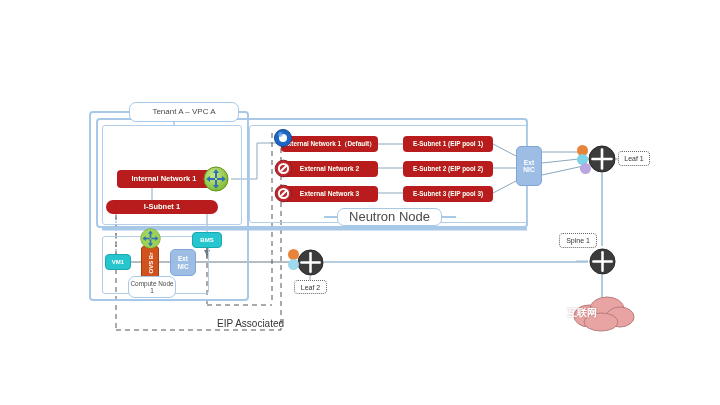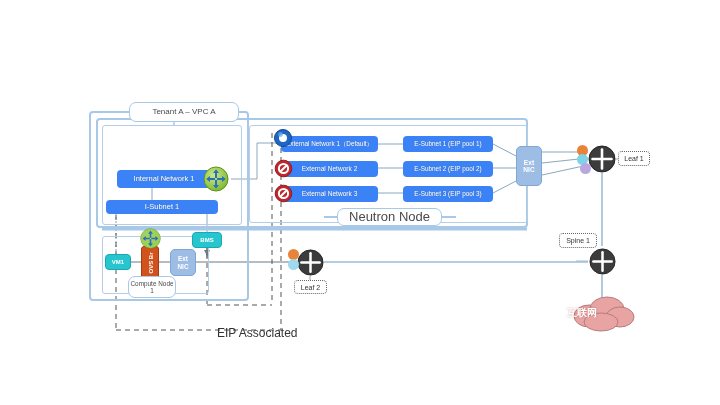--- a/index.html
+++ b/index.html
@@ -21,23 +21,23 @@
 
   
   .pill{
     border:1.2px solid #a8c8e8;border-radius:7px;background:#ffffff;
     display:flex;align-items:center;justify-content:center;
     color:#4a4a4a;text-align:center;line-height:1.15;
   }
 
   
   .ybox{
-    background:#3b82f6;border-radius:4px;
-    display:flex;align-items:center;justify-content:center;
-    color:#ffffff;font-weight:400;text-align:center;line-height:1.1;
+    background:#b91c1c;border-radius:4px;
+    display:flex;align-items:center;justify-content:center;
+    color:#ffffff;font-weight:700;text-align:center;line-height:1.1;
     text-shadow:0 0 1px rgba(120,80,0,.35);
   }
 
   
   .tbox{
     background:#27C6CE;border:1px solid #1aa9b2;border-radius:4px;
     display:flex;align-items:center;justify-content:center;
     color:#ffffff;font-weight:600;text-align:center;
   }
 
@@ -152,21 +152,21 @@
   <div class="node outline" style="left:85px;top:111px;width:160px;height:190px;"></div>
 
   <div class="node outline" style="left:92px;top:118px;width:432px;height:110px;"></div>
 
   <div class="node outline-thin" style="left:98px;top:125px;width:140px;height:100px;"></div>
 
   <div class="node pill" style="left:125px;top:102px;width:110px;height:20px;font-size:8px;">Tenant A – VPC A</div>
 
   <div class="node ybox" style="left:113px;top:170px;width:94px;height:18px;font-size:7.5px;">Internal Network 1</div>
 
-  <div class="node ybox" style="left:102px;top:200px;width:112px;height:14px;font-size:7.5px;">I-Subnet 1</div>
+  <div class="node ybox" style="left:102px;top:200px;width:112px;height:14px;font-size:7.5px;border-radius:7px;">I-Subnet 1</div>
 
   <div class="node router" style="left:199px;top:166px;width:26px;height:26px;">
     <svg width="26" height="26" viewBox="0 0 26 26">
       <defs>
         <radialGradient id="rg1" cx="40%" cy="35%" r="70%">
           <stop offset="0%" stop-color="#c9e88f"></stop>
           <stop offset="100%" stop-color="#7cb82f"></stop>
         </radialGradient>
       </defs>
       <circle cx="13" cy="13" r="12" fill="url(#rg1)" stroke="#5f9416" stroke-width="1"></circle>
@@ -242,21 +242,21 @@
         <path d="M3.2 13 L7 10 L7 12 L12 12 L12 14 L7 14 L7 16 Z"></path>
         <path d="M22.8 13 L19 16 L19 14 L14 14 L14 12 L19 12 L19 10 Z"></path>
       </g>
     </svg>
   </div>
 
   <div class="node pill" style="left:124px;top:276px;width:48px;height:22px;font-size:6.4px;">Compute Node 1</div>
 
   <div class="node tbox" style="left:188px;top:232px;width:30px;height:16px;font-size:6px;">BMS</div>
 
-  <div class="dashlabel" style="left:213px;top:318px;font-size:12px;margin-top:8px;">EIP Associated</div>
+  <div class="dashlabel" style="left:213px;top:318px;font-size:10px;">EIP Associated</div>
 
   <div class="node switch" style="left:584px;top:145px;width:28px;height:28px;">
     <svg width="28" height="28" viewBox="0 0 28 28">
       <circle cx="14" cy="14" r="13" fill="#3C3C3C" stroke="#222" stroke-width="1"></circle>
       <g stroke="#ffffff" stroke-width="2.6" stroke-linecap="round">
         <line x1="14" y1="4.5" x2="14" y2="23.5"></line>
         <line x1="4.5" y1="14" x2="23.5" y2="14"></line>
       </g>
     </svg>
   </div>

